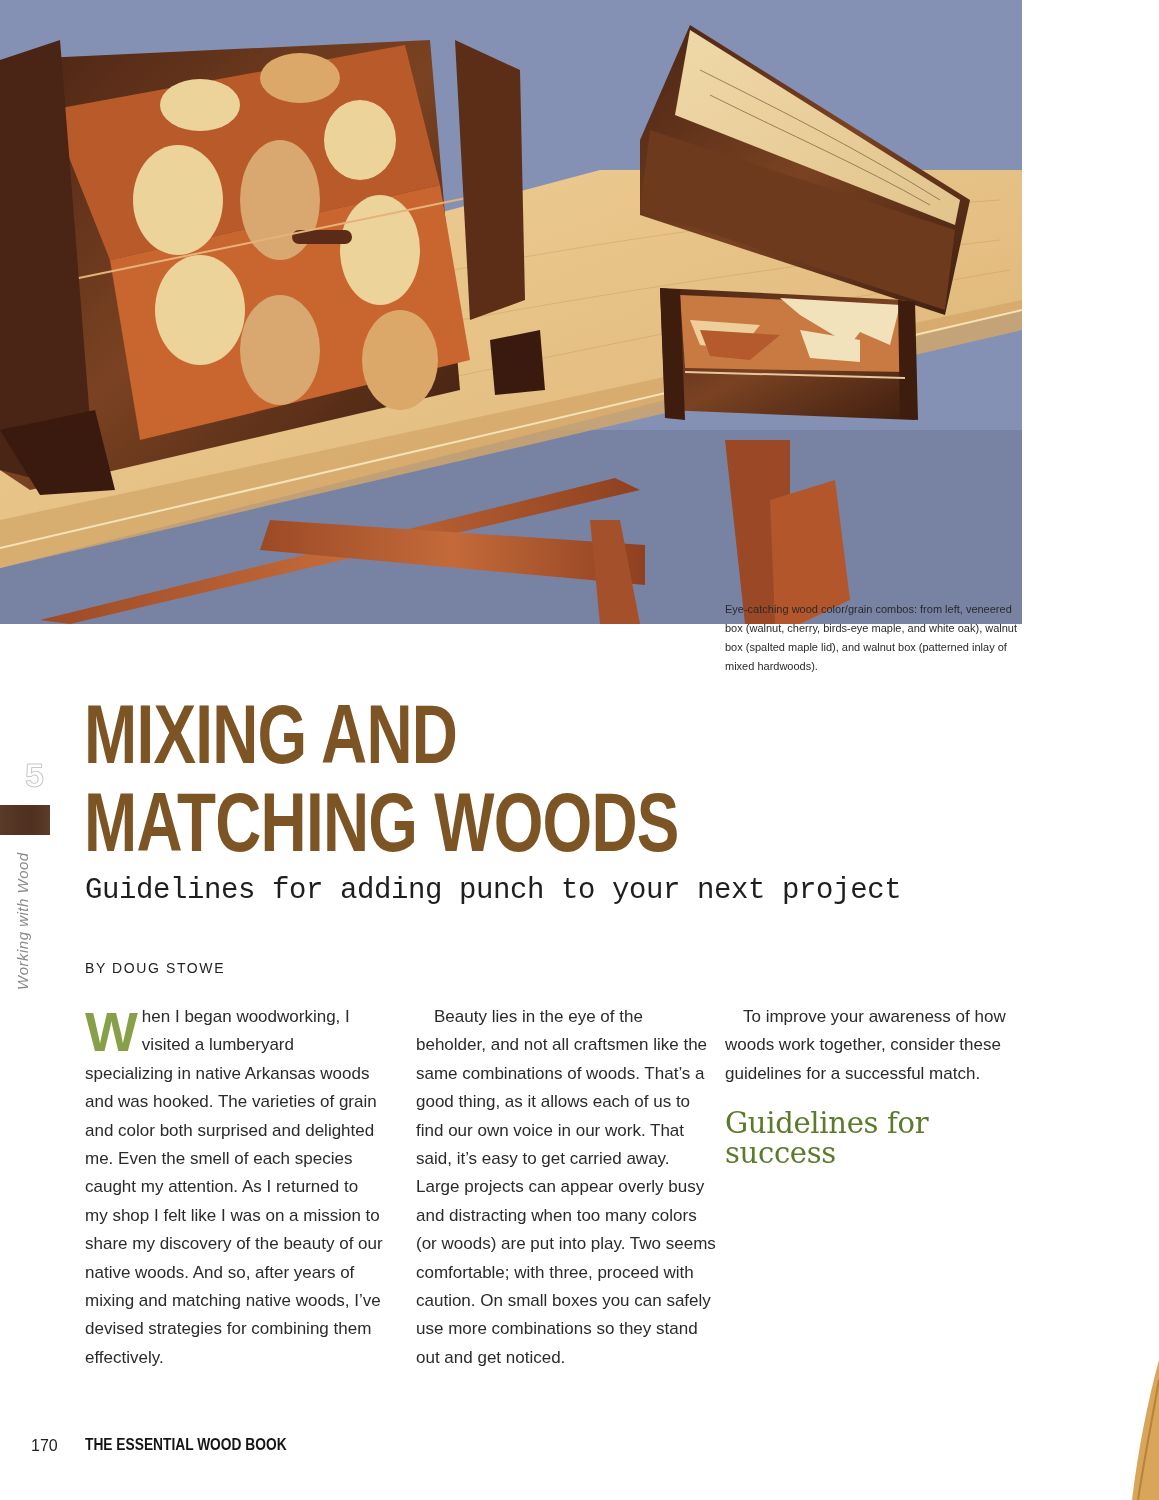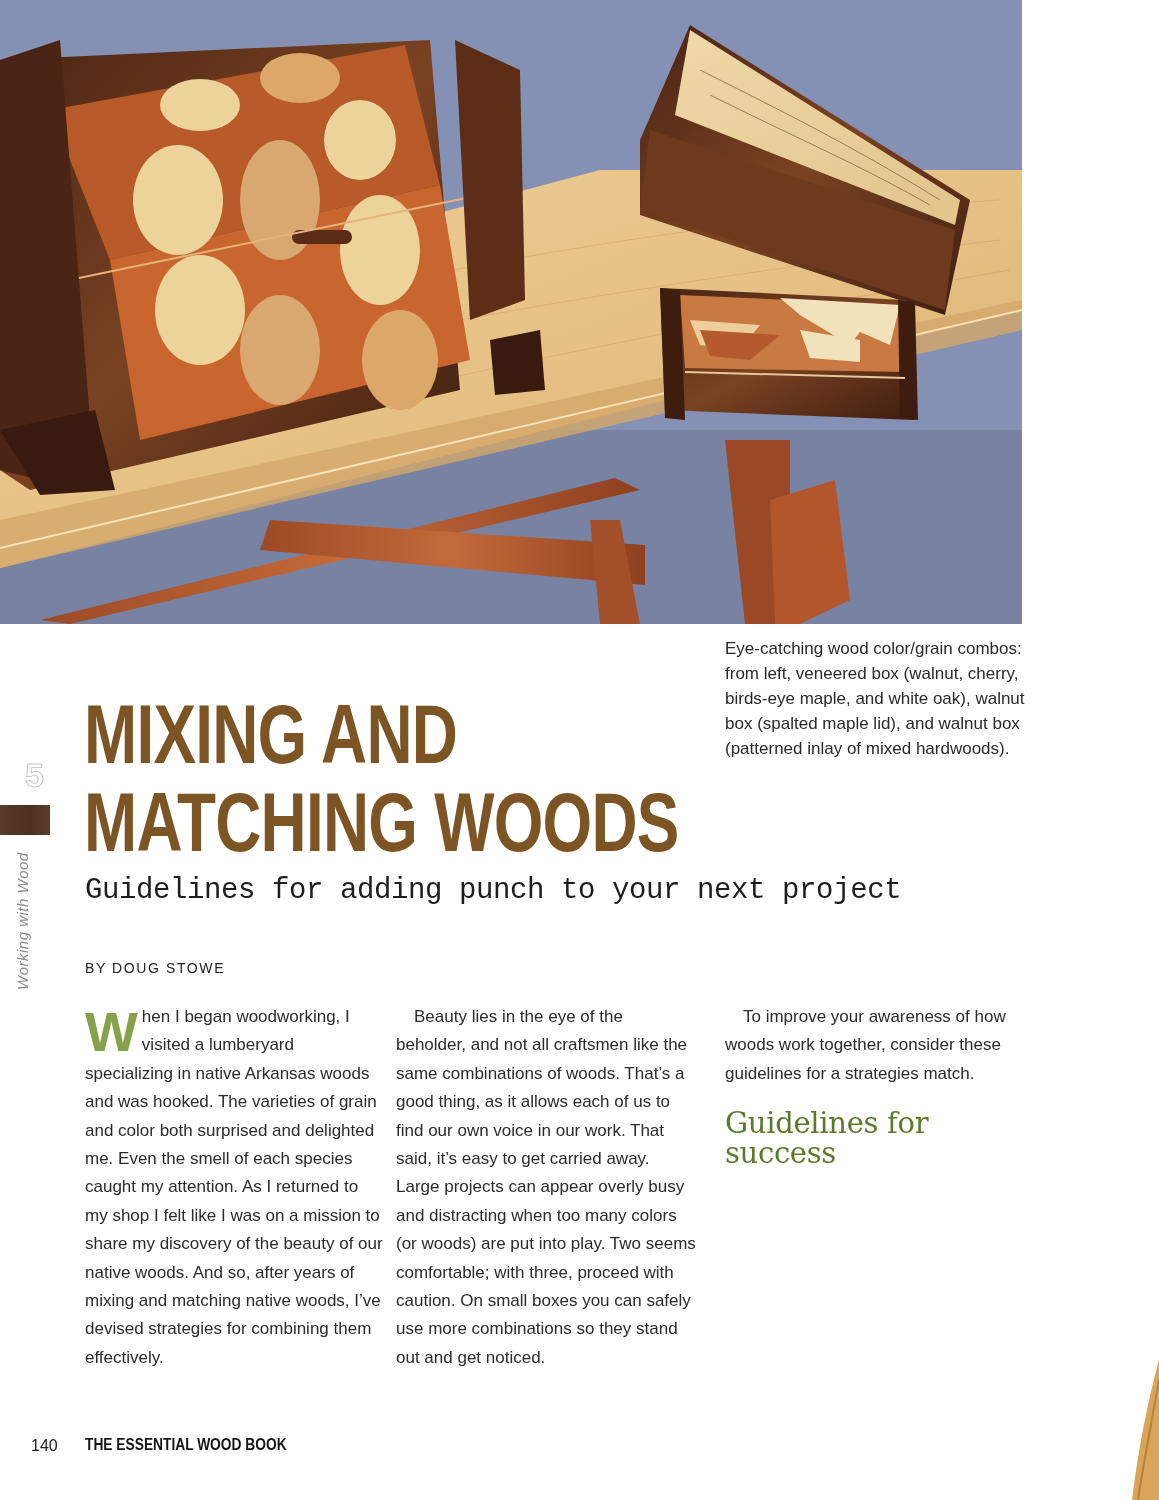--- a/index.html
+++ b/index.html
@@ -4,21 +4,21 @@
 <style>
   html, body { margin: 0; padding: 0; background: #ffffff; }
   body { width: 1159px; height: 1500px; position: relative; overflow: hidden; font-family: "Liberation Sans", sans-serif; color: #231f20; }
 
   
   .photo { position: absolute; left: 0; top: 0; width: 1022px; height: 624px; overflow: hidden;
            background: linear-gradient(180deg, #8591b4 0%, #7f8bae 45%, #6c7794 100%); }
   .photo svg { display: block; }
 
   
-  .caption { position: absolute; left: 725px; top: 636px; width: 300px; font-size: 17px; line-height: 25px; color: #2a2a2a; }
+  .caption { position: absolute; left: 725px; top: 600px; width: 300px; font-size: 11px; line-height: 19px; color: #2a2a2a; }
 
   
   .chapter-num { position: absolute; left: 25px; top: 758px; font-size: 34px; font-weight: bold; color: #ffffff;
                  -webkit-text-stroke: 1px #c9c9c9; font-family: "Liberation Sans", sans-serif; line-height: 34px; }
   .side-bar { position: absolute; left: 0; top: 805px; width: 50px; height: 30px;
               background: linear-gradient(90deg, #5a3a28, #4e3020 60%, #5c3c2a); }
   .side-label { position: absolute; left: 14px; top: 990px; transform-origin: 0 0; transform: rotate(-90deg);
                 font-size: 15px; font-style: italic; color: #8a8a8a; white-space: nowrap; letter-spacing: 0.5px; }
 
   
@@ -26,21 +26,21 @@
            font-weight: bold; font-size: 84px; line-height: 88px; color: #7d5525;
            transform: scaleX(0.76); transform-origin: 0 0; letter-spacing: -1px; white-space: nowrap; }
   .subtitle { position: absolute; left: 85px; top: 874px; font-family: Liberation Mono, monospace; font-size: 29px;
               color: #1e1e1e; white-space: nowrap; letter-spacing: -0.4px; }
   .byline { position: absolute; left: 85px; top: 937px; font-size: 14px; letter-spacing: 1.6px; color: #222; margin-top: 23px; }
 
   
   .col { position: absolute; top: 1003px; width: 300px; font-size: 17px; line-height: 28.4px; color: #2b2b2b; }
   .col p { margin: 0; }
   .col1 { left: 85px; }
-  .col2 { left: 396px; }
+  .col2 { left: 416px; }
   .col3 { left: 725px; }
   .indent { text-indent: 18px; }
   .dropcap { float: left; font-size: 56px; line-height: 46px; font-weight: bold; color: #88a04a;
              margin: 6px 4px 0 0; font-family: "Liberation Sans", sans-serif; }
   .section-head { margin: 20px 0 0 0; font-family: "DejaVu Serif", serif; font-size: 29px; line-height: 30px;
                   color: #5b7a2a; font-weight: normal; letter-spacing: -0.3px; }
 
   
   .folio { position: absolute; left: 31px; top: 1437px; font-size: 16px; color: #222; }
   .running-head { position: absolute; left: 85px; top: 1436px; font-size: 16px; font-weight: bold; color: #151515;
@@ -160,23 +160,23 @@
   <p>
     <span class="dropcap">W</span><span>hen I began woodworking, I visited a lumberyard specializing in native Arkansas woods and was hooked. The varieties of grain and color both surprised and delighted me. Even the smell of each species caught my attention. As I returned to my shop I felt like I was on a mission to share my discovery of the beauty of our native woods. And so, after years of mixing and matching native woods, I’ve devised strategies for combining them effectively.</span>
   </p>
 </div>
 
 <div class="col col2">
   <p class="indent">Beauty lies in the eye of the beholder, and not all craftsmen like the same combinations of woods. That’s a good thing, as it allows each of us to find our own voice in our work. That said, it’s easy to get carried away. Large projects can appear overly busy and distracting when too many colors (or woods) are put into play. Two seems comfortable; with three, proceed with caution. On small boxes you can safely use more combinations so they stand out and get noticed.</p>
 </div>
 
 <div class="col col3">
-  <p class="indent">To improve your awareness of how woods work together, consider these guidelines for a strategies match.</p>
+  <p class="indent">To improve your awareness of how woods work together, consider these guidelines for a successful match.</p>
   <h2 class="section-head">Guidelines for success</h2>
 </div>
 
-<div class="folio">140</div>
+<div class="folio">170</div>
 <div class="running-head">THE ESSENTIAL WOOD BOOK</div>
 
 <svg class="edge-wood" width="39" height="140" viewBox="0 0 39 140">
   <path d="M39,0 L39,140 L12,140 C18,90 28,40 39,0 Z" fill="#d8a55a"></path>
   <path d="M39,20 C32,60 24,100 18,140" stroke="#b98236" stroke-width="2" fill="none"></path>
 </svg>
 
 </body></html>

